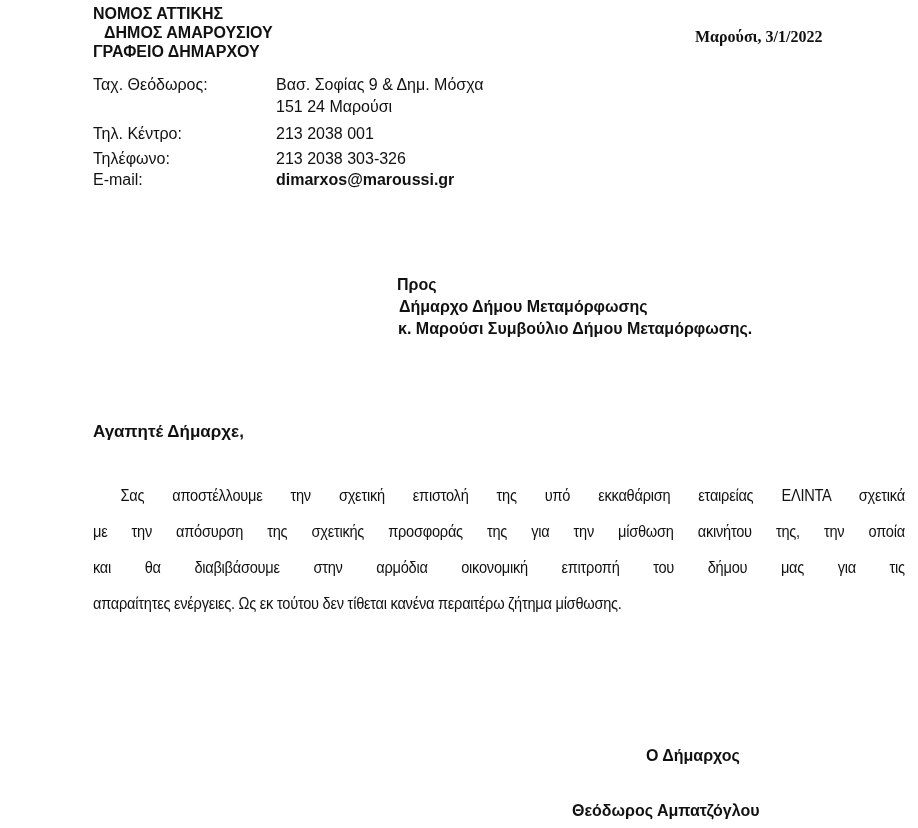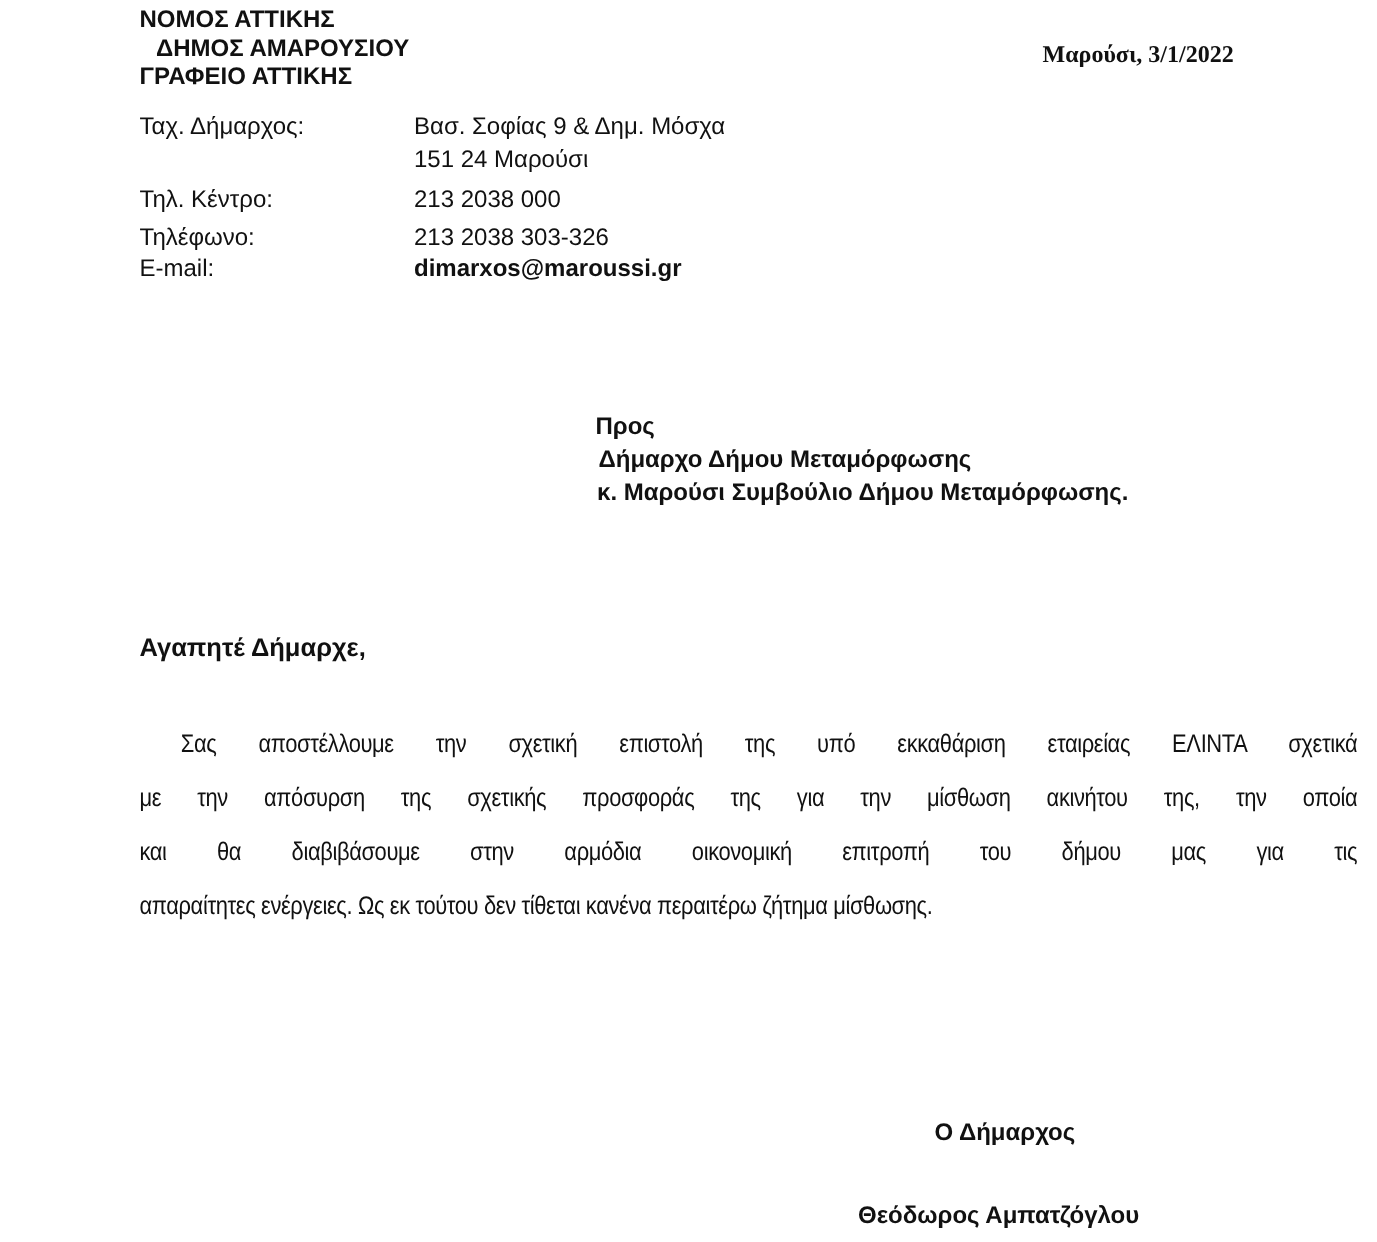--- a/index.html
+++ b/index.html
@@ -26,30 +26,30 @@
   }
   .body-line.last { text-align-last: left; }
   .body-line.first { text-indent: 32px; }
 </style>
 </head>
 <body>
 
 <div>
   <div class="abs hdr bold" style="left:93px; top:4px;">ΝΟΜΟΣ ΑΤΤΙΚΗΣ</div>
   <div class="abs hdr bold" style="left:93px; top:23px;margin-left:11px;">ΔΗΜΟΣ ΑΜΑΡΟΥΣΙΟΥ</div>
-  <div class="abs hdr bold" style="left:93px; top:42px;">ΓΡΑΦΕΙΟ ΑΤΤΙΚΗΣ</div>
+  <div class="abs hdr bold" style="left:93px; top:42px;">ΓΡΑΦΕΙΟ ΔΗΜΑΡΧΟΥ</div>
   <div class="abs date" style="left:695px; top:28px;font-family:Liberation Serif, serif;">Μαρούσι, 3/1/2022</div>
 </div>
 
 <div>
-  <div class="abs info label" style="top:75px;">Ταχ. Δήμαρχος:</div>
+  <div class="abs info label" style="top:75px;">Ταχ. Θεόδωρος:</div>
   <div class="abs info value" style="top:75px;">Βασ. Σοφίας 9 &amp; Δημ. Μόσχα</div>
   <div class="abs info value" style="top:97px;text-align:center;">151 24 Μαρούσι</div>
   <div class="abs info label" style="top:124px;">Τηλ. Κέντρο:</div>
-  <div class="abs info value" style="top:124px;">213 2038 000</div>
+  <div class="abs info value" style="top:124px;">213 2038 001</div>
   <div class="abs info label" style="top:149px;">Τηλέφωνο:</div>
   <div class="abs info value" style="top:149px;">213 2038 303-326</div>
   <div class="abs info label" style="top:170px;">E-mail:</div>
   <div class="abs info value" style="top:170px;font-weight:bold;">dimarxos@maroussi.gr</div>
 </div>
 
 <div>
   <div class="abs to" style="left:397px; top:274px;">Προς</div>
   <div class="abs to" style="left:399px; top:296px;">Δήμαρχο Δήμου Μεταμόρφωσης</div>
   <div class="abs to" style="left:398px; top:318px;">κ. Μαρούσι Συμβούλιο Δήμου Μεταμόρφωσης.</div>
@@ -58,15 +58,15 @@
 <div class="abs to" style="left:93px; top:421px; font-size:17px;">Αγαπητέ Δήμαρχε,</div>
 
 <div class="body-text" style="transform: scaleX(0.86); width: 944px;">
   <span class="body-line first">Σας αποστέλλουμε την σχετική επιστολή της υπό εκκαθάριση εταιρείας ΕΛΙΝΤΑ σχετικά</span>
   <span class="body-line">με την απόσυρση της σχετικής προσφοράς της για την μίσθωση ακινήτου της, την οποία</span>
   <span class="body-line">και θα διαβιβάσουμε στην αρμόδια οικονομική επιτροπή  του δήμου μας για τις</span>
   <span class="body-line last">απαραίτητες ενέργειες. Ως  εκ τούτου δεν τίθεται κανένα περαιτέρω ζήτημα μίσθωσης.</span>
 </div>
 
 <div>
-  <div class="abs to" style="left:623px; top:745px;">Ο Δήμαρχος</div>
+  <div class="abs to" style="left:646px; top:745px;">Ο Δήμαρχος</div>
   <div class="abs to" style="left:572px; top:800px;">Θεόδωρος Αμπατζόγλου</div>
 </div>
 
 </body></html>

